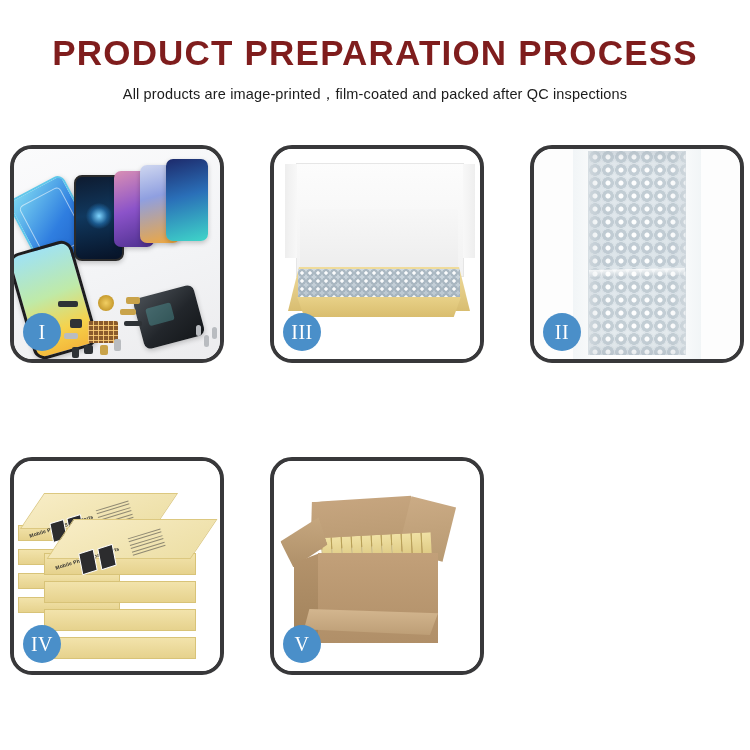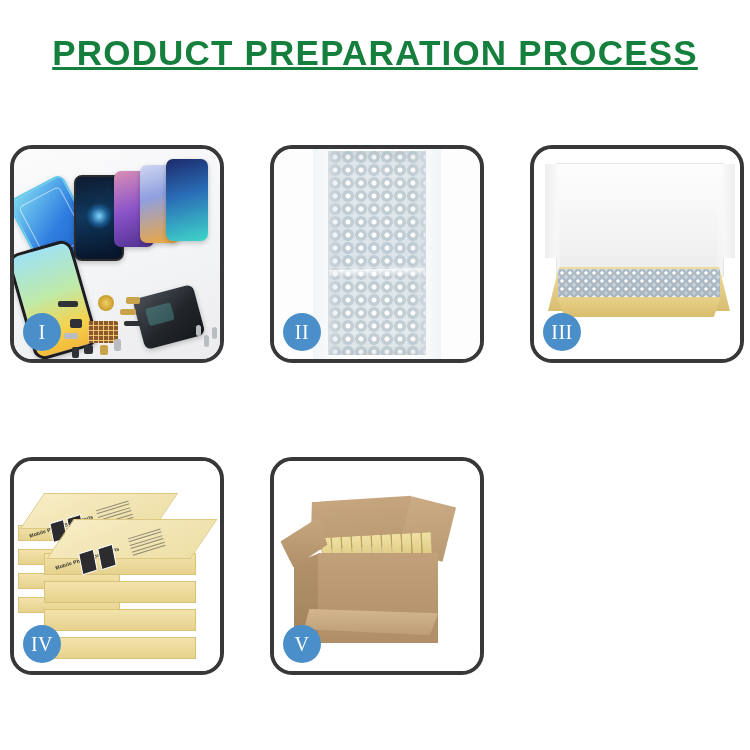--- a/index.html
+++ b/index.html
@@ -18,25 +18,24 @@
   
   .header {
     text-align: center;
     padding-top: 34px;
   }
   .page-title {
     font-family: "Liberation Sans", sans-serif;
     font-size: 35px;
     font-weight: 700;
     letter-spacing: 1.2px;
-    color: #15803d;
+    color: #7f1d1d;
     margin: 0;
     line-height: 1.1;
     white-space: nowrap;
-    text-decoration: underline;
   }
   .page-subtitle {
     font-family: "Liberation Sans", sans-serif;
     font-size: 14.5px;
     font-weight: 400;
     color: #1b1b1b;
     margin: 12px 0 0 0;
     letter-spacing: 0.15px;
     white-space: nowrap;
   }
@@ -357,20 +356,21 @@
   .six-tab {
     position:absolute; width:12px; height:16px;
     background:#a98a62; border-radius:1px;
   }
 </style>
 </head>
 <body>
 
 <div class="header">
   <h1 class="page-title">PRODUCT PREPARATION PROCESS</h1>
+  <p class="page-subtitle">All products are image-printed，film-coated and packed after QC inspections</p>
 </div>
 
 <div class="grid">
 
   <div class="panel">
     <div class="panel-stage">
       <div class="p1-bg"></div>
 
       <div class="phone ph-film"></div>
       <div class="phone ph-glass"></div>
@@ -396,39 +396,39 @@
       <div class="part silver" style="left:190px;top:186px;width:5px;height:12px;border-radius:3px;"></div>
       <div class="part silver" style="left:198px;top:178px;width:5px;height:12px;border-radius:3px;"></div>
       <div class="part silver" style="left:182px;top:176px;width:5px;height:11px;border-radius:3px;"></div>
 
     </div>
     <div class="badge">I</div>
   </div>
 
   <div class="panel">
     <div class="panel-stage">
-      <div class="p2-bg"></div>
-      <div class="bubble-sheet"></div>
-      <div class="bubble-halo"></div>
-
-    </div>
-    <div class="badge">II</div>
-  </div>
-
-  <div class="panel">
-    <div class="panel-stage">
       <div class="p3-bg"></div>
       <div class="mailer-lid"></div>
       <div class="mailer-foam"></div>
       <div class="mailer-tray"></div>
       <div class="mailer-inner"></div>
       <div class="mailer-tray-front"></div>
 
     </div>
     <div class="badge">III</div>
+  </div>
+
+  <div class="panel">
+    <div class="panel-stage">
+      <div class="p2-bg"></div>
+      <div class="bubble-sheet"></div>
+      <div class="bubble-halo"></div>
+
+    </div>
+    <div class="badge">II</div>
   </div>
 
   <div class="panel">
     <div class="panel-stage">
       <div class="p4-bg"></div>
 
       <div class="stack">
 
         <div class="sbox" style="left:0px;top:46px;width:100px;height:14px;"></div>
         <div class="sbox" style="left:0px;top:70px;width:100px;height:14px;"></div>

